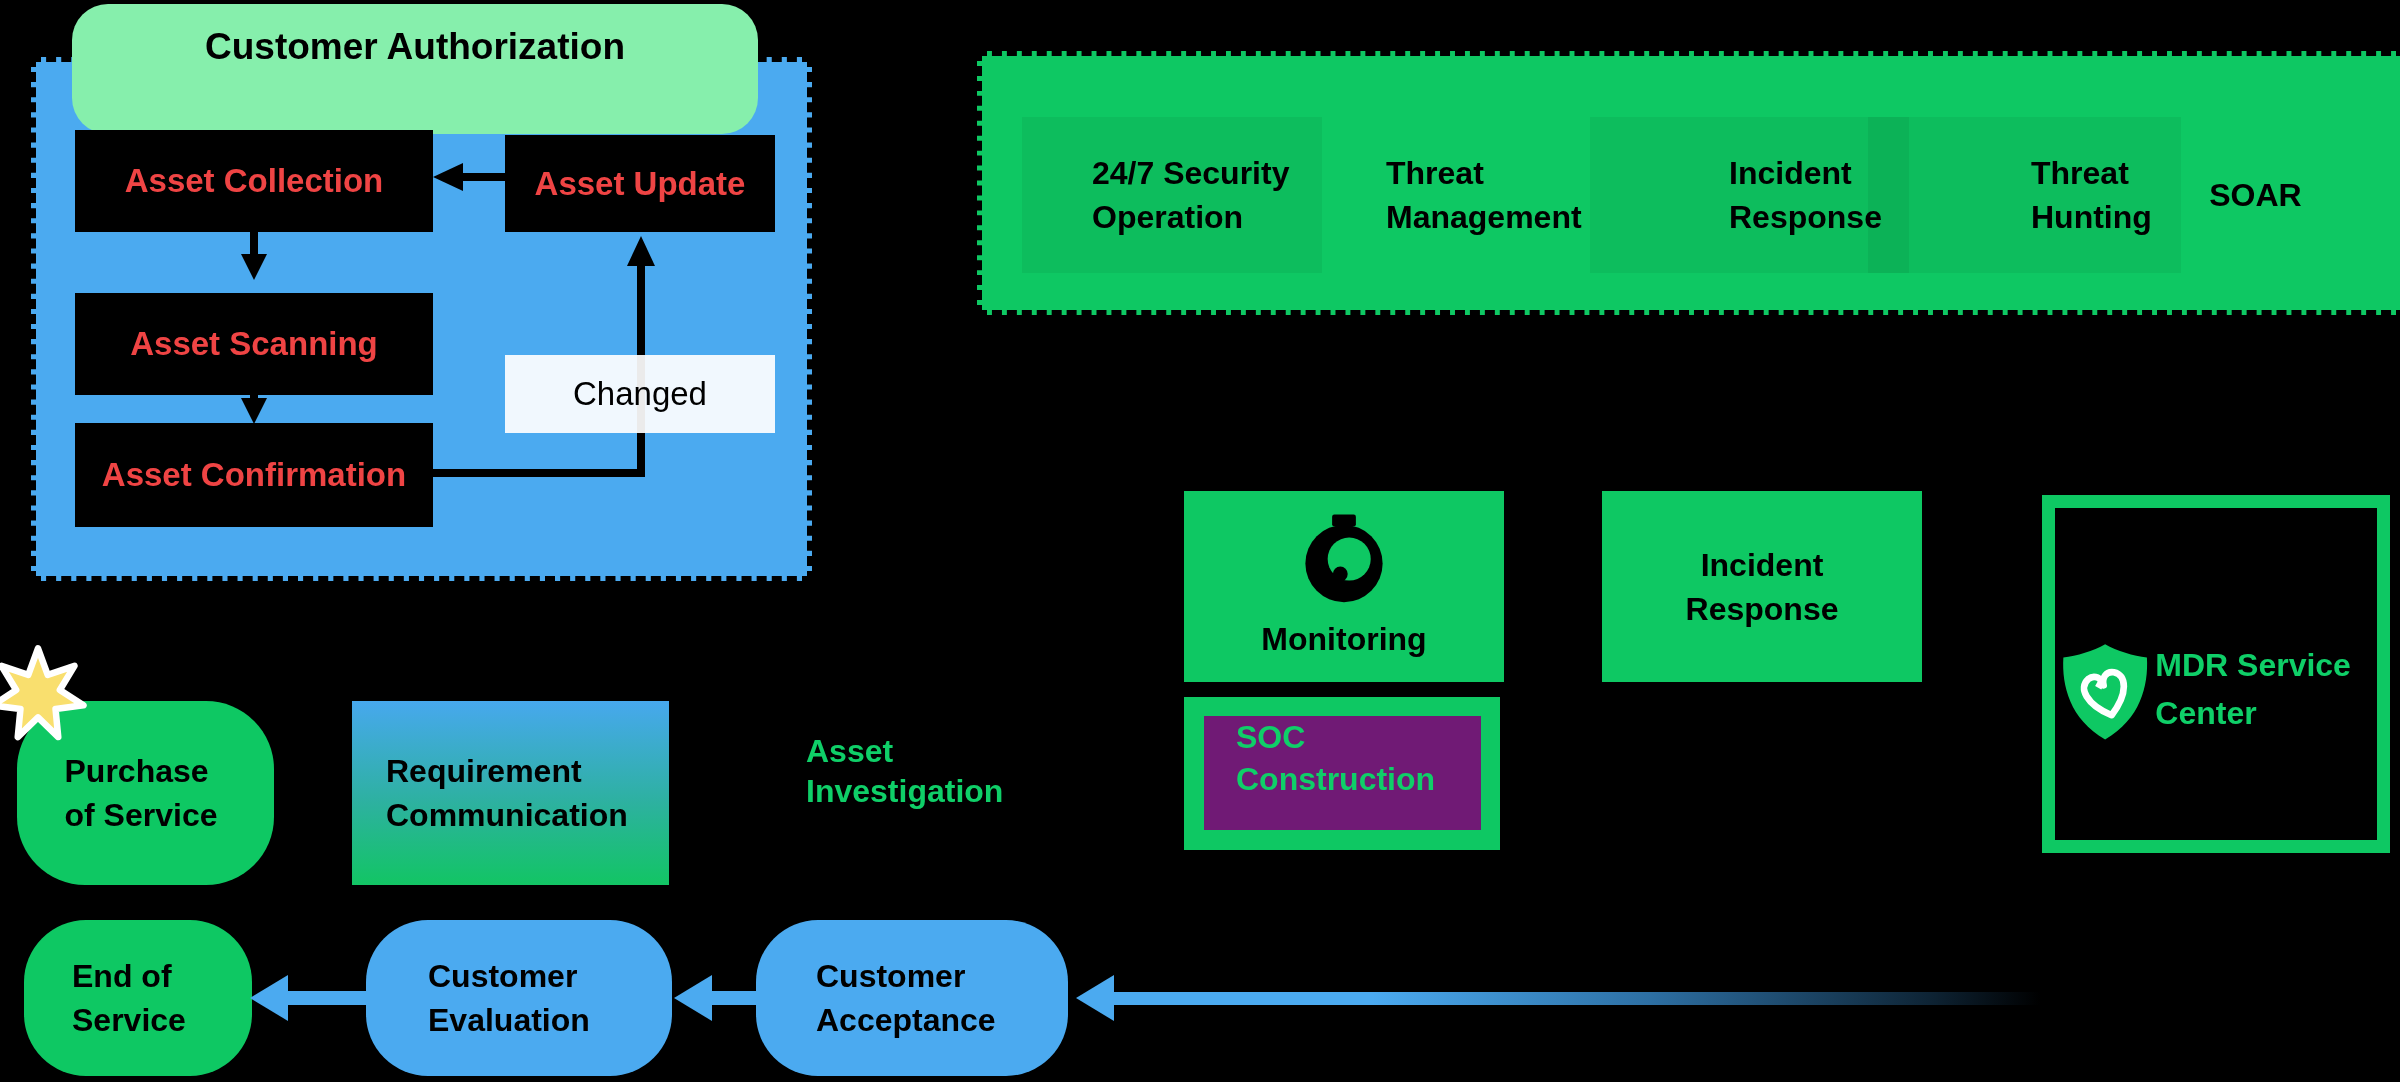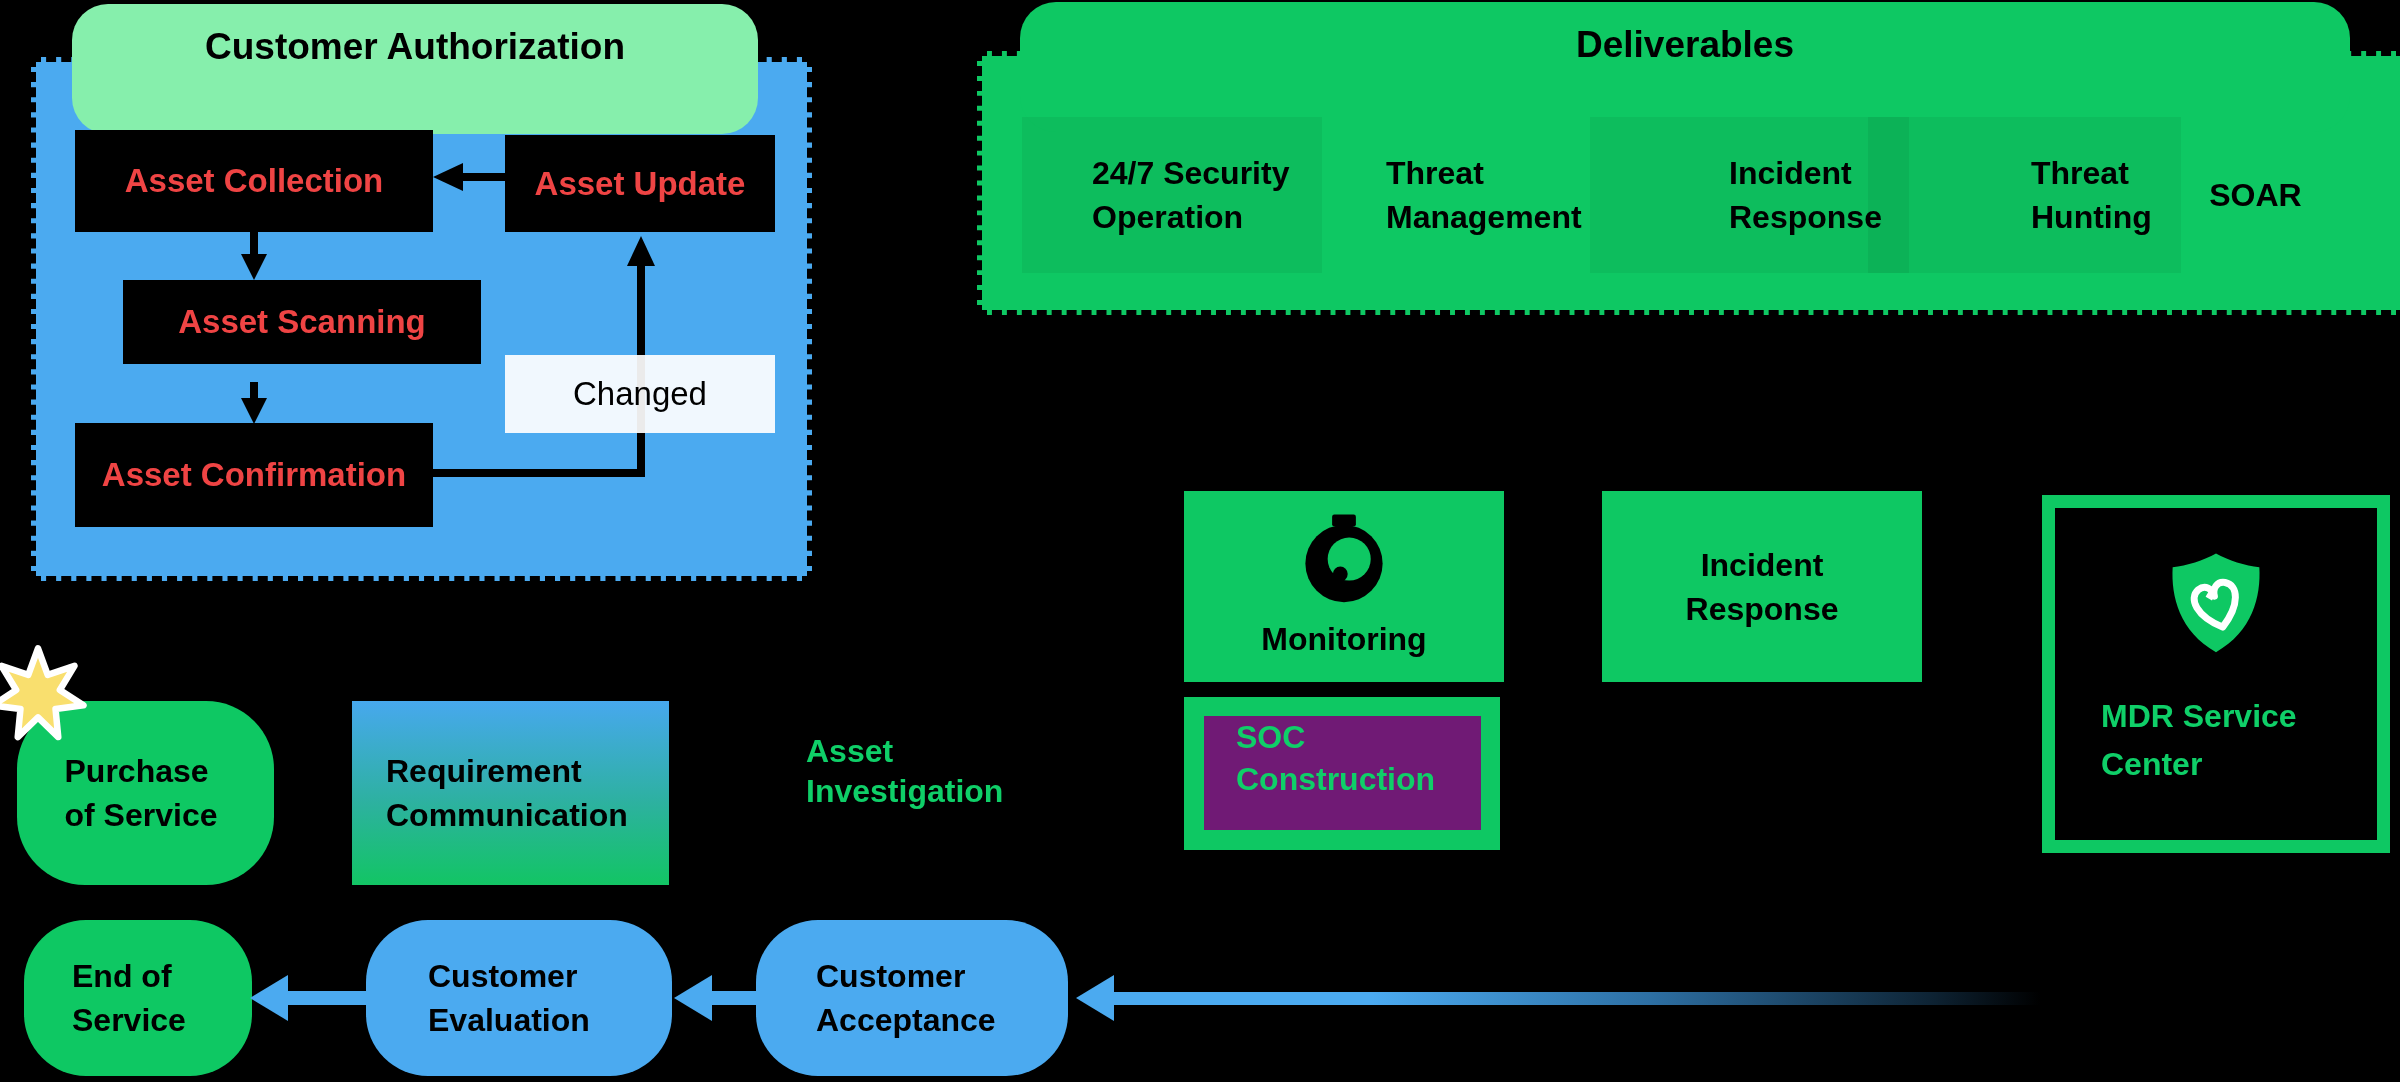--- a/index.html
+++ b/index.html
@@ -28,21 +28,21 @@
   .cell{top:117px;height:156px;z-index:3;display:flex;align-items:center;
         font-size:32px;font-weight:bold;color:#000;line-height:44px;justify-content:flex-end;}
   .cell.tinted{background:rgba(0,0,0,0.055);}
   
   .gcard{background:#0EC863;display:flex;flex-direction:column;align-items:center;justify-content:center;
          color:#000;font-size:32px;font-weight:bold;line-height:44px;text-align:center;}
   .soc-outer{background:#0EC863;z-index:2;}
   .soc-inner{position:absolute;left:20px;top:19px;right:19px;bottom:20px;background:#701a75;
              display:flex;}
   .green-text{color:#0FCF68;font-weight:bold;font-size:32px;line-height:42px;}
-  .mdr-outer{background:#000;border:13px solid #0EC863;display:flex;flex-direction:column;align-items:center;}
+  .mdr-outer{background:#000;border:13px solid #0EC863;display:flex;flex-direction:row;align-items:center;}
   .grad-card{background:linear-gradient(180deg,#47A8EE 0%,#2DB1A0 55%,#12C564 100%);
              display:flex;align-items:center;}
   .oval{border-radius:62px;display:flex;align-items:center;justify-content:center;
         font-size:32px;font-weight:bold;color:#000;line-height:44px;}
   .oval.green{background:#0EC863;}
   .oval.blue{background:#4BAAF0;}
   .head-left-blue{width:0;height:0;border-top:23px solid transparent;border-bottom:23px solid transparent;
                   border-right:38px solid #4BAAF0;z-index:2;}
   .shaft-blue{background:#4BAAF0;z-index:2;}
   .shaft-grad{background:linear-gradient(90deg,#4BAAF0 0%,#4BAAF0 28%,#2D6FA3 58%,#0E2435 88%,#000 100%);z-index:2;}
@@ -57,21 +57,21 @@
   <div class="abs tab" style="left:72px;top:4px;width:686px;height:130px;">
     <div class="tab-title">Customer Authorization</div>
   </div>
 
   <div class="abs ca-node" style="left:75px;top:130px;width:358px;height:102px;">
     <span>Asset Collection</span>
   </div>
   <div class="abs ca-node" style="left:505px;top:135px;width:270px;height:97px;">
     <span>Asset Update</span>
   </div>
-  <div class="abs ca-node" style="left:75px;top:280px;width:358px;height:84px;margin-left:48px;">
+  <div class="abs ca-node" style="left:75px;top:293px;width:358px;height:102px;">
     <span>Asset Scanning</span>
   </div>
   <div class="abs ca-node" style="left:75px;top:423px;width:358px;height:104px;">
     <span>Asset Confirmation</span>
   </div>
 
   <div class="abs head-left-blk" style="left:433px;top:163px;"></div>
   <div class="abs blk" style="left:463px;top:173px;width:42px;height:8px;"></div>
 
   <div class="abs blk" style="left:250px;top:232px;width:8px;height:24px;"></div>
@@ -82,23 +82,20 @@
 
   <div class="abs blk" style="left:433px;top:469px;width:212px;height:8px;"></div>
   <div class="abs blk" style="left:637px;top:266px;width:8px;height:211px;"></div>
   <div class="abs head-up-blk" style="left:627px;top:236px;"></div>
 
   <div class="abs changed-box" style="left:505px;top:355px;width:270px;height:78px;">
     <span>Changed</span>
   </div>
 
   <div class="abs bodybox green" style="left:977px;top:51px;width:1419px;height:254px;"></div>
-  <div class="abs tab green" style="left:1020px;top:2px;width:1330px;height:130px;">
-    <div class="tab-title">Deliverables</div>
-  </div>
 
   <div class="abs cell tinted" style="left:1022px;width:278px;padding-left:22px;">
     <span class="tl" style="width:230px;">24/7 Security Operation</span>
   </div>
   <div class="abs cell" style="left:1323px;width:261px;padding-left:22px;">
     <span class="tl" style="width:220px;margin-left:22px;">Threat Management</span>
   </div>
   <div class="abs cell tinted" style="left:1590px;width:267px;padding-left:52px;">
     <span class="tl" style="width:180px;">Incident Response</span>
   </div>

